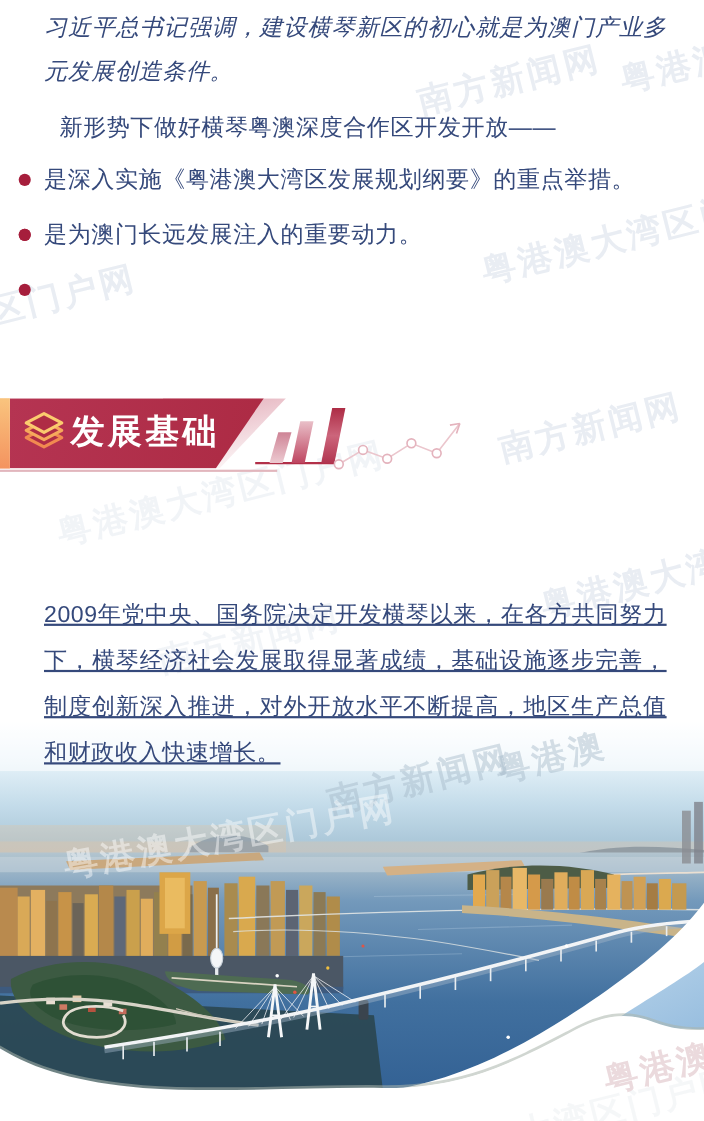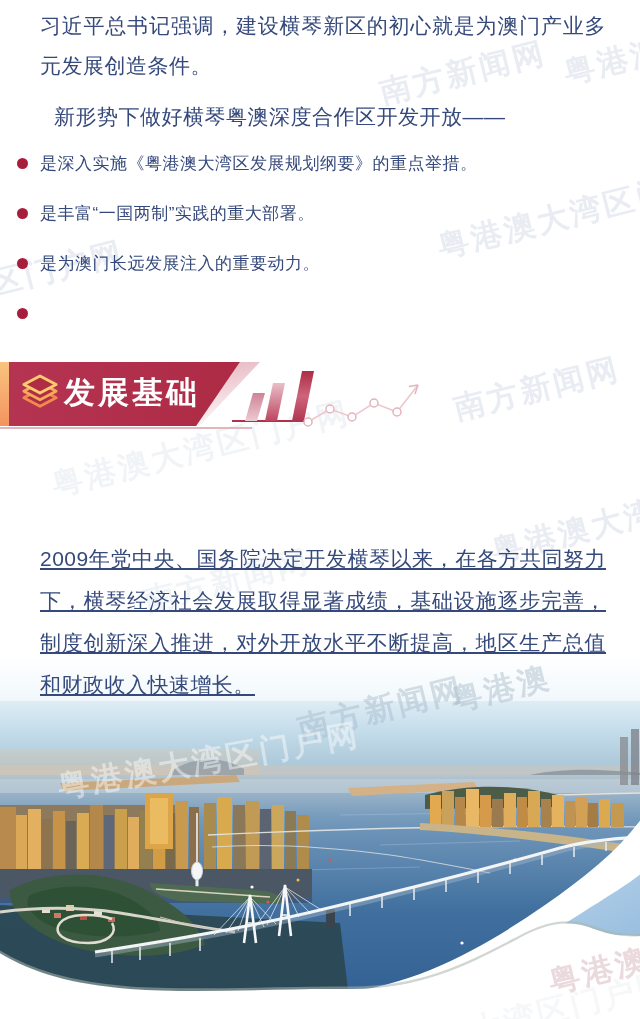--- a/index.html
+++ b/index.html
@@ -8,21 +8,21 @@
     background:#ffffff;overflow:hidden;
     font-family:"Liberation Sans","DejaVu Sans",sans-serif;
     -webkit-font-smoothing:antialiased;
   }
   .para{
     position:absolute;left:40px;width:566px;
     font-size:21px;line-height:41px;letter-spacing:.5px;
     color:#35497B;text-align:justify;z-index:5;
   }
   .bullets{position:absolute;top:150px;left:40px;width:566px;z-index:5;}
-  .bullet-item{position:relative;margin-bottom:23px;font-size:17px;line-height:27px;letter-spacing:.5px;color:#35497B;}
+  .bullet-item{position:relative;margin-bottom:23px;font-size:21px;line-height:27px;letter-spacing:.5px;color:#35497B;}
   .dot{position:absolute;left:-23px;top:8px;width:11px;height:11px;border-radius:50%;background:#A61E3C;}
   
   .wm{
     position:absolute;font-weight:bold;font-size:31px;letter-spacing:3px;
     color:#E9EDF3;transform:rotate(-14deg);white-space:nowrap;
     pointer-events:none;z-index:2;
   }
   .wm-photo{color:rgba(255,255,255,.45);z-index:12;}
   .wm-sky{color:rgba(165,185,200,.45);z-index:12;}
   .wm-pink{color:#EBDADD;z-index:12;}
@@ -55,31 +55,30 @@
   <div class="wm" style="left:560px;top:16px;">粤港澳大湾区门户网</div>
   <div class="wm" style="left:434px;top:190px;">粤港澳大湾区门户网</div>
   <div class="wm" style="left:-178px;top:268px;">粤港澳大湾区门户网</div>
   <div class="wm" style="left:452px;top:368px;">南方新闻网</div>
   <div class="wm wm-faint" style="left:48px;top:428px;">粤港澳大湾区门户网</div>
   <div class="wm" style="left:488px;top:494px;">粤港澳大湾区门户网</div>
   <div class="wm wm-faint" style="left:142px;top:560px;">南方新闻网</div>
   <div class="wm wm-pink" style="left:548px;top:950px;">粤港澳</div>
   <div class="wm wm-faint" style="left:368px;top:998px;color:#F0F2F5;">粤港澳大湾区门户网</div>
 
-  <div class="para" style="top:6px;line-height:40px;">习近平总书记强调，建设横琴新区的初心就是为澳门产业多元发展创造条件。</div>
+  <div class="para" style="top:6px;line-height:40px;font-style:italic;">习近平总书记强调，建设横琴新区的初心就是为澳门产业多元发展创造条件。</div>
   <div class="para" style="top:97px;line-height:40px;margin-left:14px;">新形势下做好横琴粤澳深度合作区开发开放——</div>
 
   <div class="bullets">
     <div class="bullet-item">
       <span class="dot"></span>
       <span>是深入实施《粤港澳大湾区发展规划纲要》的重点举措。</span>
     </div>
     <div class="bullet-item">
       <span class="dot"></span>
-      <span>是丰富“一国两制”实践的重大部署。</span>
     </div>
     <div class="bullet-item">
       <span class="dot"></span>
       <span>是为澳门长远发展注入的重要动力。</span>
     </div>
     <div class="bullet-item">
       <span class="dot"></span>
     </div>
   </div>
 

